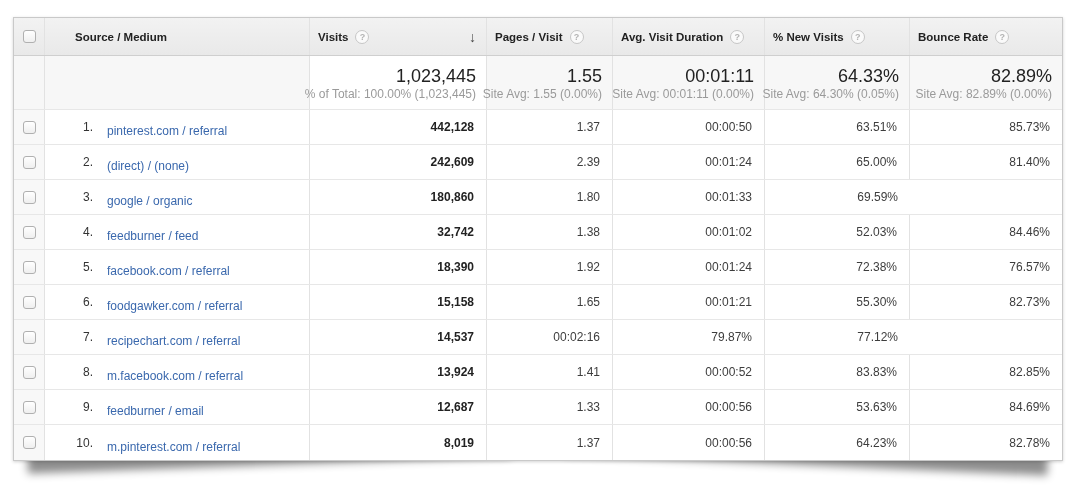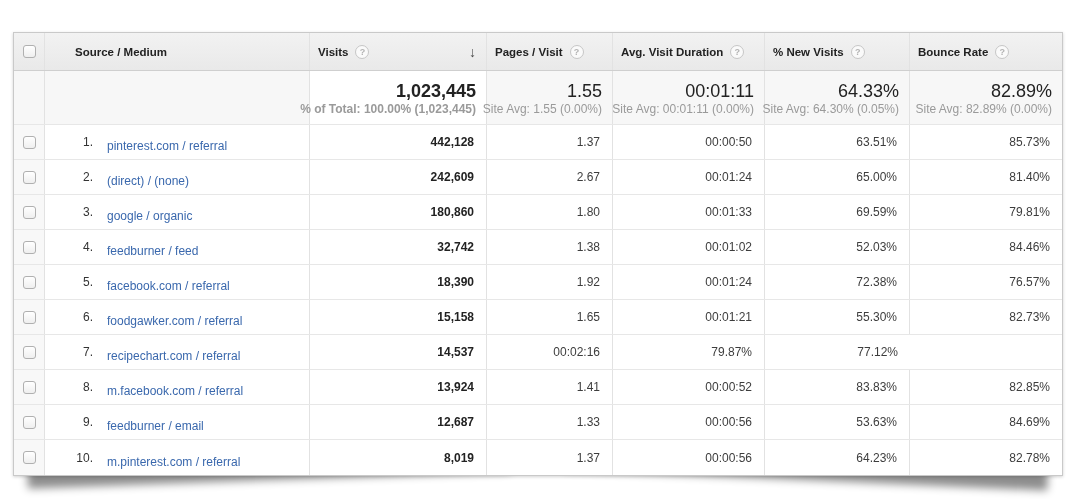--- a/index.html
+++ b/index.html
@@ -1,19 +1,19 @@
 <!DOCTYPE html>
 <html><head>
 <meta charset="utf-8">
 <style>
   * { box-sizing: border-box; margin: 0; padding: 0; }
   html, body { width: 1075px; height: 499px; background: #ffffff; overflow: hidden; }
   body { font-family: "Liberation Sans", sans-serif; position: relative; }
 
-  .table-stage { position: absolute; left: 13px; top: 32px; width: 1050px; }
+  .table-stage { position: absolute; left: 13px; top: 17px; width: 1050px; }
 
   
   .shadow-layer { position: absolute; left: 0; top: 0; right: 0; bottom: 0; z-index: 0; }
   .shadow-layer::before, .shadow-layer::after {
     content: ""; position: absolute; bottom: 12px; width: 46%; height: 30%;
     box-shadow: 0 16px 9px rgba(0,0,0,0.45); z-index: 0;
   }
   .shadow-layer::before { left: 12px; transform: rotate(-2deg); }
   .shadow-layer::after { right: 12px; transform: rotate(2.5deg); }
 
@@ -42,21 +42,21 @@
   
   .checkbox {
     display: inline-block; width: 13px; height: 13px; border-radius: 3px;
     border: 1px solid #b0b0b0; background: linear-gradient(#ffffff, #efefef);
   }
   .cell.c-check { display: flex; align-items: center; justify-content: center; }
 
   
   .row.summary { height: 54px; border-bottom: 1px solid #e7e7e7; background: #f7f7f7; }
   .row.summary .cell { display: flex; flex-direction: column; align-items: flex-end; justify-content: center; padding: 0 10px; }
-  .row.summary .cell.sorted { background: #ffffff; font-weight: bold; }
+  .row.summary .cell.sorted { background: #ffffff; }
   .big { font-size: 18px; color: #222; line-height: 22px; white-space: nowrap; }
   .sub { font-size: 12px; color: #9a9a9a; line-height: 14px; white-space: nowrap; }
 
   
   .row.data { height: 35px; border-bottom: 1px solid #e7e7e7; background: #ffffff; }
   .row.data:last-child { border-bottom: none; }
   .row.data .cell { display: flex; align-items: center; }
   .row.data .cell.c-check { background: #f8f8f8; }
   .row.data .cell.c-source { padding-left: 0; }
   .rank { display: inline-block; width: 48px; text-align: right; font-size: 12px; color: #333; flex: 0 0 auto; }
@@ -145,39 +145,38 @@
 
   <div class="row data">
     <div class="cell c-check">
       <span class="checkbox"></span>
     </div>
     <div class="cell c-source">
       <span class="rank">2.</span>
       <a class="link">(direct) / (none)</a>
     </div>
     <div class="cell num bold">242,609</div>
-    <div class="cell num">2.67</div>
+    <div class="cell num">2.39</div>
     <div class="cell num">00:01:24</div>
     <div class="cell num">65.00%</div>
     <div class="cell num">81.40%</div>
   </div>
 
   <div class="row data">
     <div class="cell c-check">
       <span class="checkbox"></span>
     </div>
     <div class="cell c-source">
       <span class="rank">3.</span>
       <a class="link">google / organic</a>
     </div>
     <div class="cell num bold">180,860</div>
     <div class="cell num">1.80</div>
     <div class="cell num">00:01:33</div>
     <div class="cell num">69.59%</div>
-    <div class="cell num">79.81%</div>
   </div>
 
   <div class="row data">
     <div class="cell c-check">
       <span class="checkbox"></span>
     </div>
     <div class="cell c-source">
       <span class="rank">4.</span>
       <a class="link">feedburner / feed</a>
     </div>

